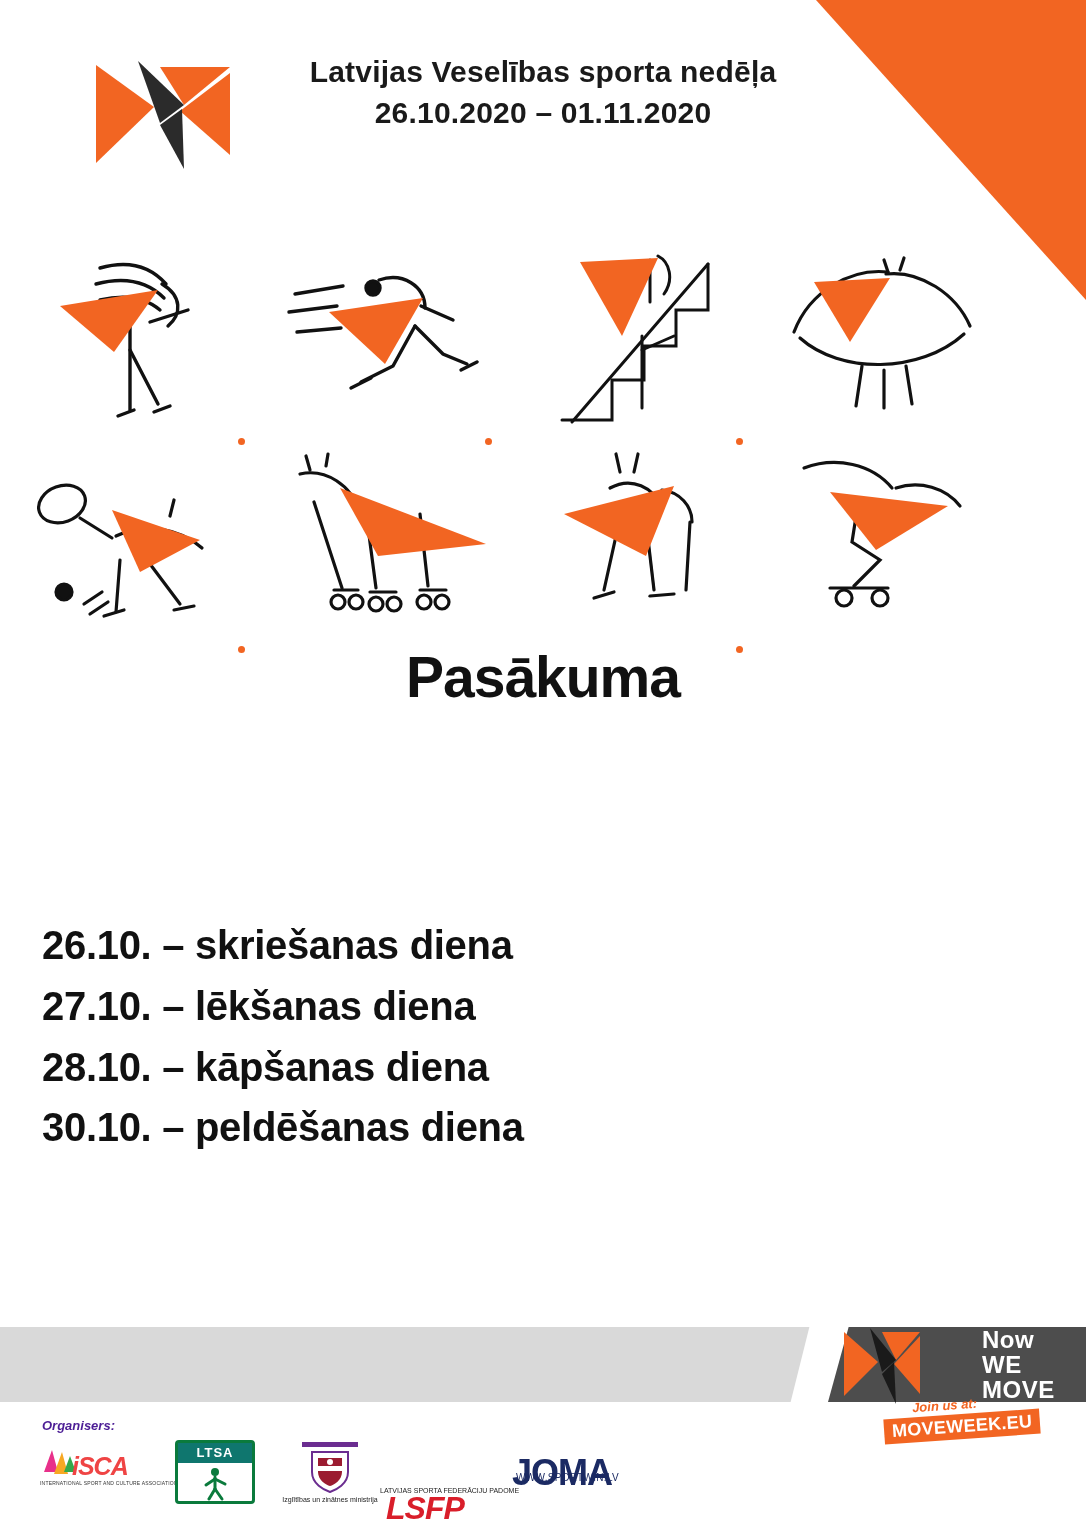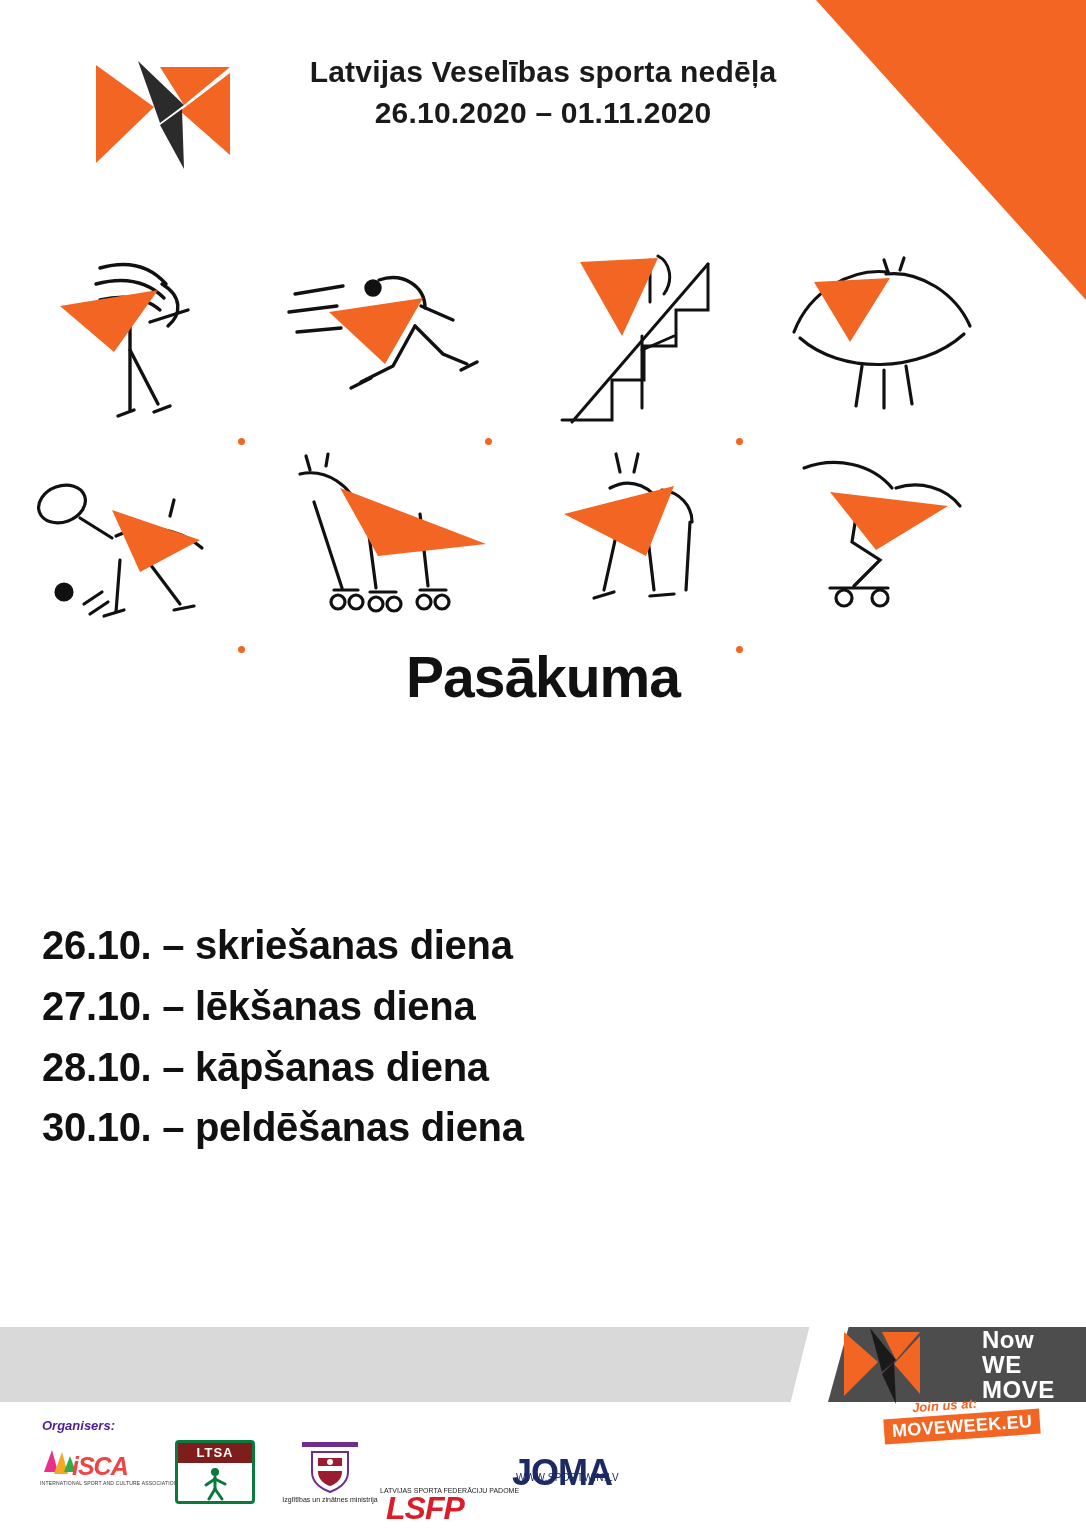--- a/index.html
+++ b/index.html
@@ -203,21 +203,21 @@
     position: absolute; left: 2px; top: 34px;
     font-size: 5px; color: #333; letter-spacing: .2px; white-space: nowrap;
   }
 
   .lsa-box {
     left: 145px; top: 0px; width: 80px; height: 64px;
     border: 3px solid #0a7a3c; border-radius: 4px;
   }
   .lsa-top {
     position: absolute; left: 0; top: 0; width: 100%; height: 20px;
-    background: #7f1d1d; color: #fff; font-size: 13px; font-weight: bold;
+    background: #0f766e; color: #fff; font-size: 13px; font-weight: bold;
     text-align: center; line-height: 20px; letter-spacing: 1px;
   }
   .lsa-figure {
     position: absolute; left: 0; top: 22px; width: 100%; height: 38px;
   }
 
   .lv-box { left: 248px; top: 0px; width: 104px; height: 78px; }
   .lv-caption {
     position: absolute; left: 0; top: 56px; width: 104px;
     font-size: 7px; text-align: center; color: #222; line-height: 1.25;

